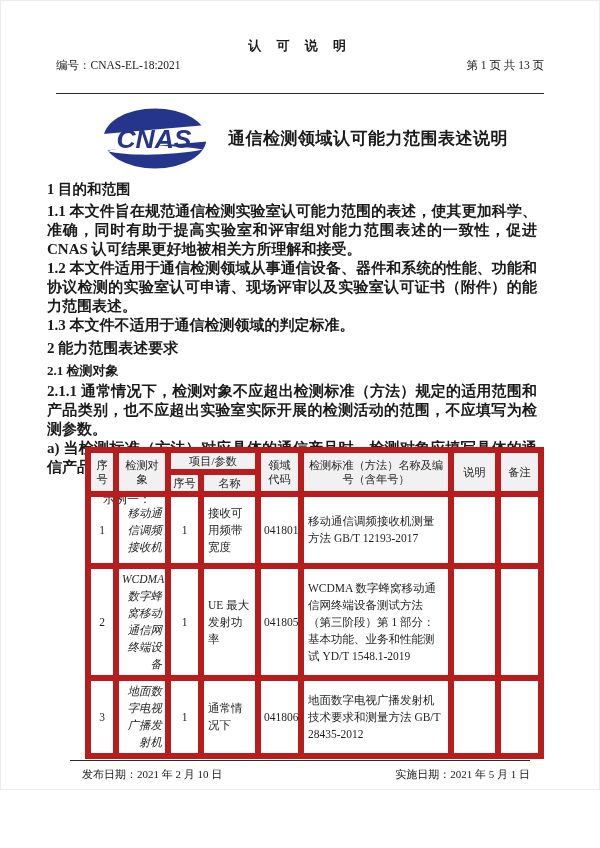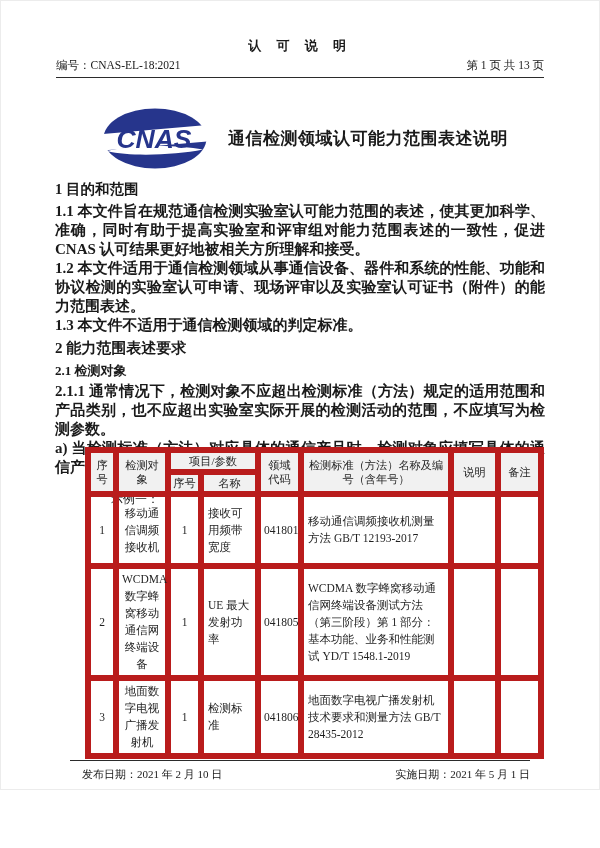--- a/index.html
+++ b/index.html
@@ -10,49 +10,49 @@
     font-family:"Liberation Serif","DejaVu Serif",serif;
     color:#1a1a1a;
     overflow:hidden;
     box-shadow:inset 0 0 0 1px #ececec;
   }
   
   .doc-header{position:absolute;top:37px;left:56px;width:488px;}
   .doc-type{text-align:center;font-weight:bold;font-size:13px;letter-spacing:6px;}
   .doc-header-row{
     display:flex;justify-content:space-between;align-items:flex-end;
-    font-size:11.5px;margin-top:3px;padding-bottom:4px;
+    font-size:11.5px;margin-top:3px;padding-bottom:20px;
     border-bottom:1.8px solid #2b2b2b;
   }
   
   .brand-row{position:absolute;top:108px;left:103px;display:flex;align-items:center;gap:21px;}
   .cnas-logo{width:104px;height:61px;display:block;}
   .doc-title{font-size:17px;font-weight:bold;letter-spacing:0.5px;white-space:nowrap;}
   
-  .body-text{position:absolute;top:180px;left:55px;width:490px;}
+  .body-text{position:absolute;top:180px;left:47px;width:490px;}
   .h-1{font-size:14.5px;font-weight:bold;line-height:18px;margin:0 0 4px 0;}
   .para{font-size:15px;line-height:19px;margin:0;text-align:justify;font-weight:bold;}
   .h-2{font-size:15px;font-weight:bold;line-height:21px;margin:3px 0 3px 0;}
   .h-3{font-size:13px;font-weight:bold;line-height:17px;margin:0 0 3px 0;}
   .example-label{font-size:12px;line-height:12px;margin:16px;padding-left:40px;}
   
   .cap-table{
     position:absolute;top:447px;left:85px;width:453px;
     border-collapse:collapse;table-layout:fixed;
     font-size:11.5px;color:#1f1f1f;
     border:1.5px solid #555;
   }
   .cap-table th,.cap-table td{border:6px solid #b91c1c;padding:1px 3px;}
   .cap-table th{
     background:#f1f1f1;font-weight:normal;text-align:center;
     font-size:11.2px;line-height:14px;padding:1px 2px;
   }
   .cap-table td{vertical-align:middle;text-align:center;line-height:15px;}
   .cap-table td.cell-left{text-align:left;line-height:17px;padding:2px 4px;}
-  .cap-table td.cell-obj{text-align:center;line-height:17px;padding:2px 3px;}
+  .cap-table td.cell-obj{text-align:right;line-height:17px;padding:2px 3px;font-style:italic;}
   tr.hdr{height:21px;}
   tr.r1{height:72px;}
   tr.r2{height:80px;}
   tr.r3{height:76px;}
   
   .doc-footer{
     position:absolute;top:760px;left:70px;width:460px;
     border-top:1.6px solid #2b2b2b;padding-top:6px;
     display:flex;justify-content:space-between;
     font-size:11px;
@@ -138,21 +138,21 @@
         <td class="cell-left">UE 最大发射功率</td>
         <td>041805</td>
         <td class="cell-left">WCDMA 数字蜂窝移动通信网终端设备测试方法（第三阶段）第 1 部分：基本功能、业务和性能测试 YD/T 1548.1-2019</td>
         <td></td>
         <td></td>
       </tr>
       <tr class="r3">
         <td>3</td>
         <td class="cell-obj">地面数字电视广播发射机</td>
         <td>1</td>
-        <td class="cell-left">检测标准</td>
+        <td class="cell-left">通常情况下</td>
         <td>041806</td>
         <td class="cell-left">地面数字电视广播发射机技术要求和测量方法 GB/T 28435-2012</td>
         <td></td>
         <td></td>
       </tr>
     </tbody>
   </table>
 
   <div class="doc-footer">
     <span class="left">发布日期：2021 年 2 月 10 日</span>

